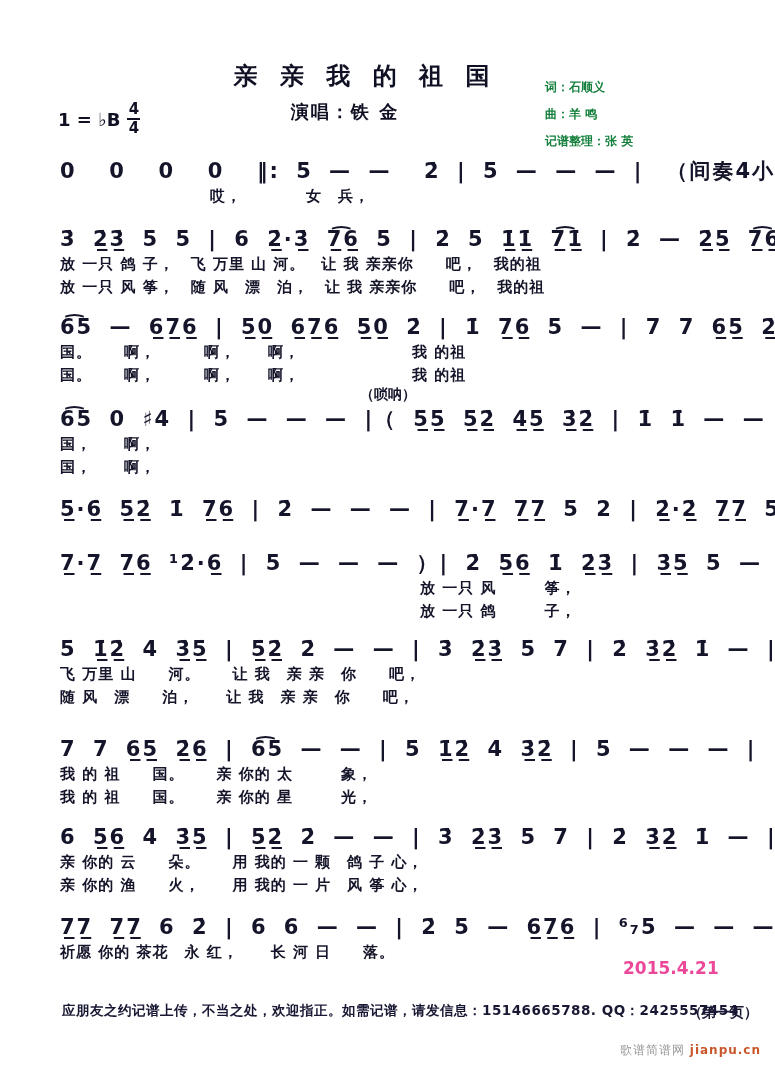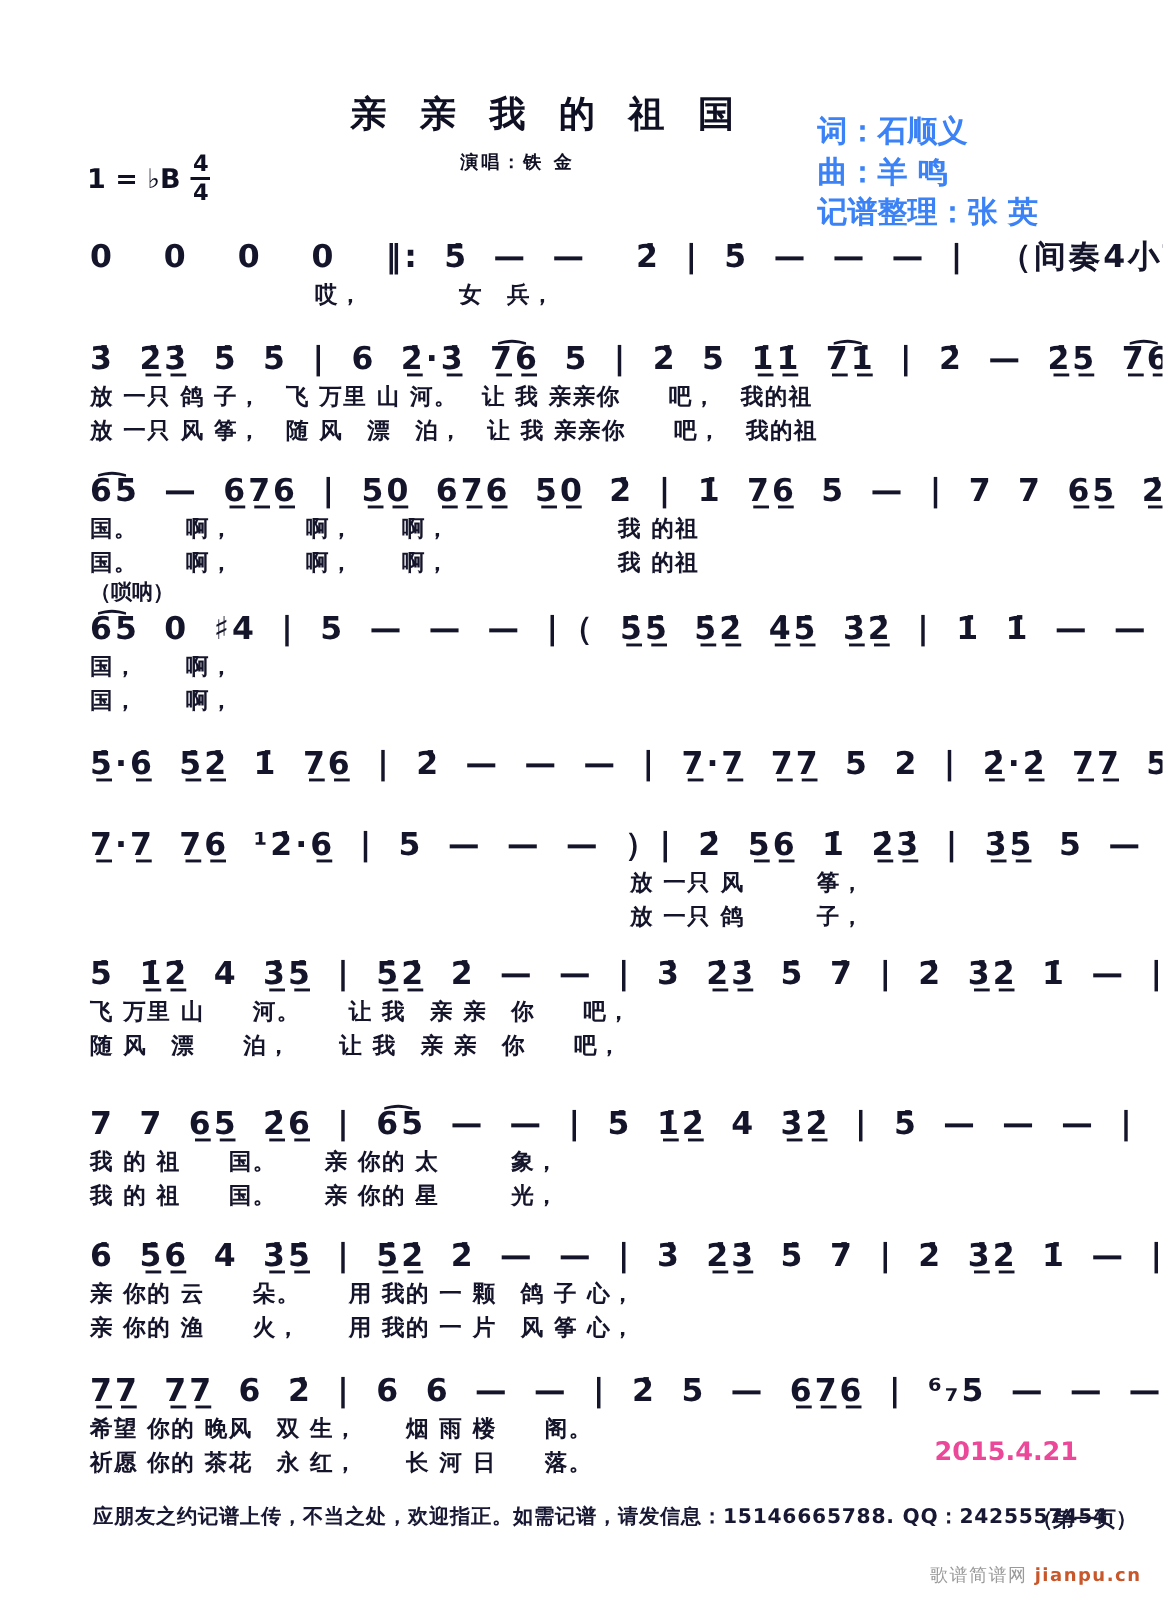--- a/index.html
+++ b/index.html
@@ -7,23 +7,23 @@
     width:775px;height:1072px;background:#ffffff;position:relative;
     font-family:"DejaVu Sans",sans-serif;color:#16162c;overflow:hidden;
   }
   .abs{position:absolute;}
   .title{
     left:0;top:60px;width:730px;text-align:center;
     font-size:24px;font-weight:bold;letter-spacing:7px;color:#101024;
   }
   .performer{
     left:0;top:100px;width:690px;text-align:center;
-    font-size:12px;font-weight:bold;color:#101024;letter-spacing:2px;
+    font-size:18px;font-weight:bold;color:#101024;letter-spacing:2px;
   }
-  .credits{left:545px;top:74px;font-size:20px;font-weight:bold;line-height:27px;color:#3b82f6;}
+  .credits{left:545px;top:74px;font-size:12px;font-weight:bold;line-height:27px;color:#15803d;}
   .keysig{left:58px;top:102px;font-size:18px;font-weight:bold;color:#101024;display:flex;align-items:center;gap:7px;}
   .ts{display:inline-flex;flex-direction:column;align-items:center;line-height:1;font-size:15px;}
   .ts .ts-line{width:13px;height:2px;background:#101024;margin:1px 0;}
   .sys{left:60px;width:680px;}
   .notes{
     font-size:21px;font-weight:bold;white-space:pre;color:#14142a;
     letter-spacing:2px;word-spacing:7px;line-height:26px;
   }
   .lyr{
     font-size:15px;font-weight:bold;white-space:pre;color:#14142a;
@@ -68,21 +68,21 @@
   <div class="lyr">放 一只 风 筝，　随 风　漂　泊，　让 我 亲亲你　　吧，　我的祖</div>
 </div>
 
 <div class="abs sys" style="top:314px;">
   <div class="notes">6͡5 — 6̲7̲6̲ | 5̲0̲ 6̲7̲6̲ 5̲0̲ 2̇ | 1̇ 7̲6̲ 5 — | 7 7 6̲5̲ 2̲̇6̲ |</div>
   <div class="lyr">国。　　啊，　　　啊，　　啊，　　　　　　　我 的祖</div>
   <div class="lyr">国。　　啊，　　　啊，　　啊，　　　　　　　我 的祖</div>
 </div>
 
 <div class="abs sys" style="top:386px;">
-  <div class="sys-label" style="">（唢呐）</div>
+  <div class="sys-label" style="margin-left:300px;">（唢呐）</div>
   <div class="notes">6͡5 0 ♯4 | 5 — — — |（ 5̲̇5̲̇ 5̲̇2̲̇ 4̲̇5̲̇ 3̲̇2̲̇ | 1̇ 1̇ — — |</div>
   <div class="lyr">国，　　啊，</div>
   <div class="lyr">国，　　啊，</div>
 </div>
 
 <div class="abs sys" style="top:496px;">
   <div class="notes">5̲̇·6̲̇ 5̲̇2̲̇ 1̇ 7̲6̲ | 2̇ — — — | 7̲·7̲ 7̲7̲ 5 2 | 2̲̇·2̲̇ 7̲7̲ 5 2 |</div>
 </div>
 
 <div class="abs sys" style="top:550px;">
@@ -104,21 +104,20 @@
 </div>
 
 <div class="abs sys" style="top:824px;">
   <div class="notes">6̇ 5̲̇6̲̇ 4 3̲̇5̲̇ | 5̲̇2̲̇ 2̇ — — | 3̇ 2̲̇3̲̇ 5̇ 7̇ | 2̇ 3̲̇2̲̇ 1̇ — |</div>
   <div class="lyr">亲 你的 云　　朵。　　用 我的 一 颗　鸽 子 心，</div>
   <div class="lyr">亲 你的 渔　　火，　　用 我的 一 片　风 筝 心，</div>
 </div>
 
 <div class="abs sys" style="top:914px;">
   <div class="notes">7̲7̲ 7̲7̲ 6 2̇ | 6 6 — — | 2̇ 5 — 6̲7̲6̲ | ⁶₇5 — — — |</div>
-  <div class="lyr">希望 你的 晚风　双 生，　　烟 雨 楼　　阁。</div>
   <div class="lyr">祈愿 你的 茶花　永 红，　　长 河 日　　落。</div>
   <span class="date-note">2015.4.21</span>
 </div>
 
 <div class="abs footer-note">应朋友之约记谱上传，不当之处，欢迎指正。如需记谱，请发信息：15146665788. QQ：2425557454</div>
 <div class="abs page-num">（第一页）</div>
 
 <div class="abs watermark">
   <span>歌谱简谱网 </span><span class="wm-url">jianpu.cn</span>
 </div>

